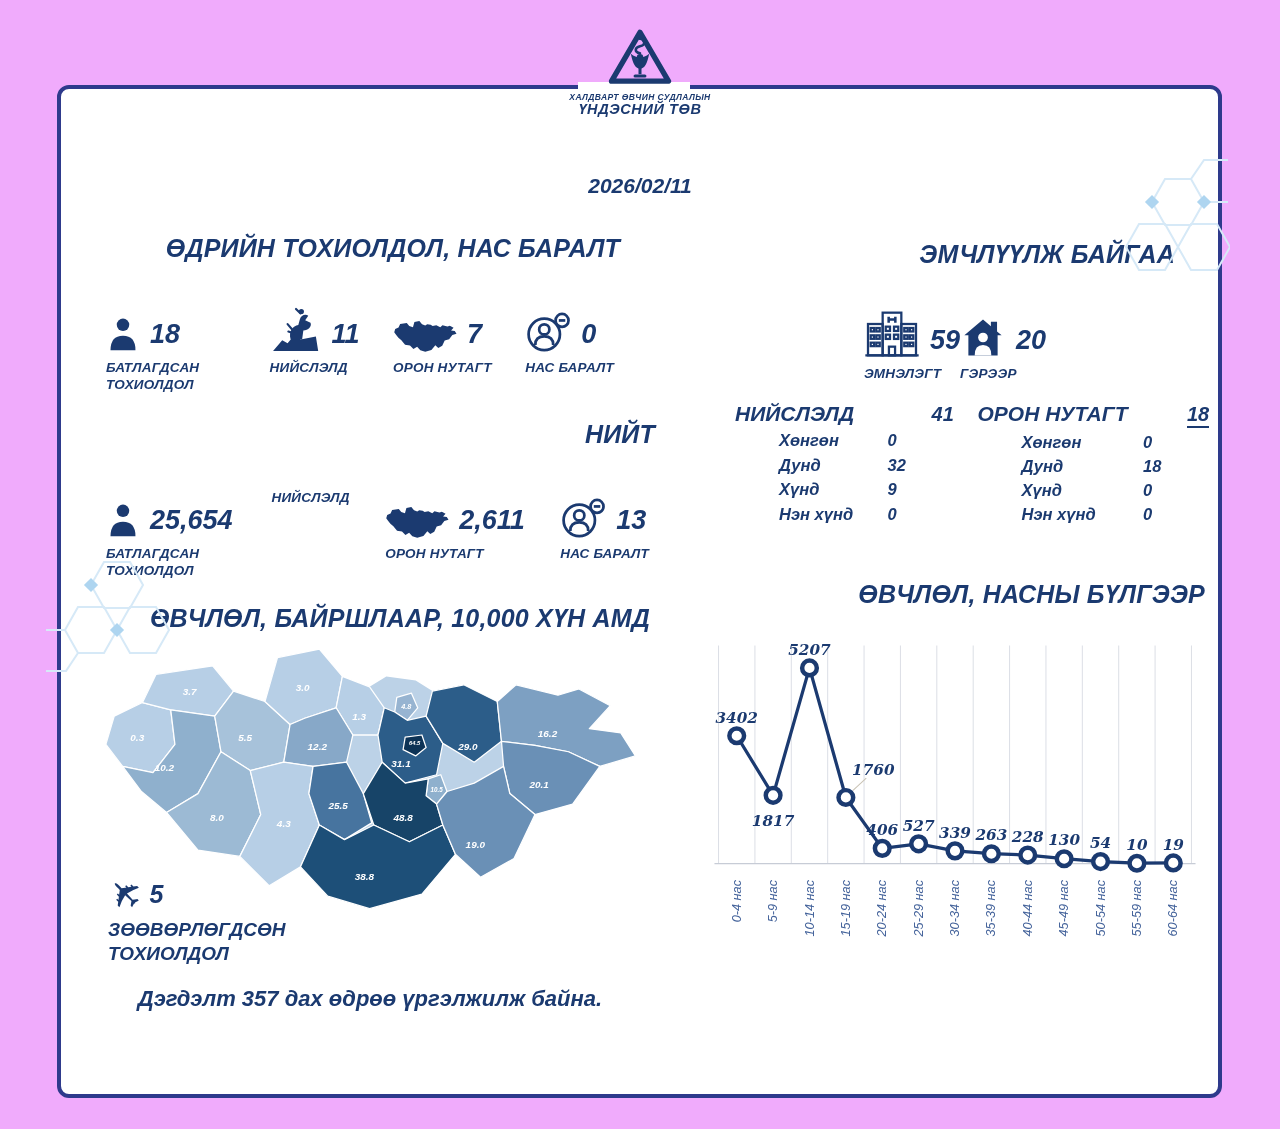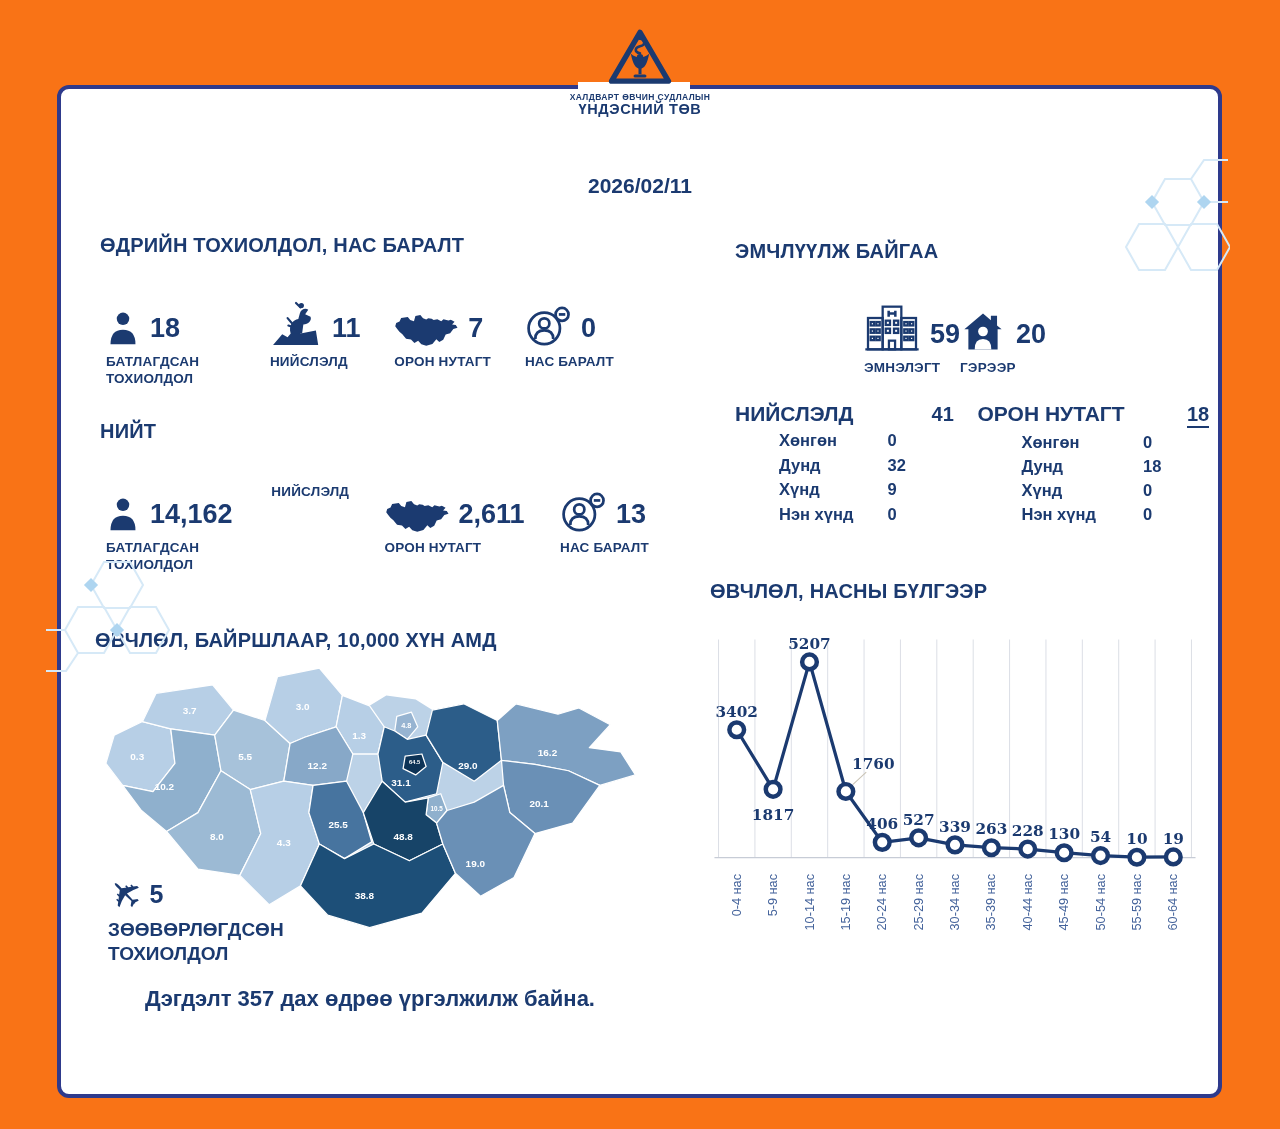--- a/index.html
+++ b/index.html
@@ -3,48 +3,48 @@
 <meta charset="utf-8">
 <style>
   :root{
     --navy:#1b3a70;
     --border:#2e3a8c;
     --hex:#d6e9f7;
     --hexfill:#aed5f0;
   }
   *{box-sizing:border-box;margin:0;padding:0}
   body{background:#fff;font-family:"Liberation Sans","DejaVu Sans",sans-serif;}
-  .stage{position:relative;width:1280px;height:1129px;background:#f97316;margin:0 auto;overflow:hidden;}
+  .stage{position:relative;width:1280px;height:1129px;background:#f0abfc;margin:0 auto;overflow:hidden;font-style:italic;}
   .card{position:absolute;left:57px;top:85px;width:1165px;height:1013px;border:4px solid var(--border);border-radius:12px;background:#fff;}
   .border-gap{position:absolute;left:578px;top:82px;width:112px;height:10px;background:#fff;z-index:2;}
   .logo{position:absolute;left:540px;top:28px;width:200px;text-align:center;z-index:3;}
   .logo-line1{font-size:8.5px;font-weight:700;letter-spacing:.4px;color:var(--navy);margin-top:2px;}
   .logo-line2{font-size:14.5px;font-weight:800;letter-spacing:.6px;color:var(--navy);line-height:1.05;}
   .main-title{position:absolute;left:0;top:136px;width:1280px;text-align:center;font-size:32px;font-weight:800;color:var(--navy);letter-spacing:.2px;}
   .main-date{position:absolute;left:0;top:174px;width:1280px;text-align:center;font-size:21px;font-weight:800;color:var(--navy);}
-  .sec-h{font-size:20px;font-weight:800;color:var(--navy);text-align:left;letter-spacing:.2px;}
+  .sec-h{font-size:25px;font-weight:800;color:var(--navy);text-align:right;letter-spacing:.2px;}
   .daily{position:absolute;left:100px;top:234px;width:520px;}
   .total{position:absolute;left:100px;top:420px;width:555px;}
   .treat{position:absolute;left:735px;top:240px;width:440px;}
   .stats-row{display:flex;justify-content:space-between;margin-top:34px;padding:0 6px;}
   .stats-row.centered{justify-content:center;}
   .stat{display:flex;flex-direction:column;}
   .stat-top{display:flex;align-items:flex-end;gap:10px;height:56px;}
   .stat-num{font-size:27px;font-weight:800;color:var(--navy);line-height:1;padding-bottom:5px;}
   .stat-label{margin-top:7px;font-size:13.5px;font-weight:700;color:var(--navy);line-height:1.25;max-width:130px;letter-spacing:.2px;}
   .tables{position:absolute;left:735px;top:402px;width:460px;display:flex;gap:38px;}
   .itable{display:grid;grid-template-columns:1fr 52px;column-gap:6px;row-gap:5px;align-items:baseline;}
   .itable{width:205px;}
   .itable.second{width:218px;}
   .t-title{font-size:21px;font-weight:800;color:var(--navy);}
   .t-total{font-size:20px;font-weight:800;color:var(--navy);margin-left:44px;}
   .t-total.underline{border-bottom:2.5px solid var(--navy);justify-self:start;}
   .r-label{padding-left:44px;font-size:16.5px;font-weight:700;color:var(--navy);}
   .r-val{font-size:16.5px;font-weight:700;color:var(--navy);}
-  .map-sec{position:absolute;left:95px;top:604px;width:555px;margin-top:25px;}
+  .map-sec{position:absolute;left:95px;top:604px;width:555px;}
   .map-sec svg{display:block;margin-top:12px;}
   .imported{position:absolute;left:108px;top:874px;width:210px;z-index:2;}
   .imp-top{display:flex;align-items:center;gap:8px;}
   .plane{font-size:40px;color:var(--navy);transform:rotate(45deg) scaleX(-1);line-height:1;}
   .imp-num{font-size:25px;font-weight:800;color:var(--navy);}
   .imp-label{margin-top:4px;font-size:19px;font-weight:700;color:var(--navy);line-height:1.25;max-width:150px;}
   .note{position:absolute;left:110px;top:986px;width:520px;text-align:center;font-size:22px;font-weight:800;color:var(--navy);}
   .chart-sec{position:absolute;left:710px;top:580px;width:495px;}
   .chart-sec svg{display:block;margin-top:10px;}
   .hex{position:absolute;z-index:4;pointer-events:none;}
@@ -151,21 +151,21 @@
 
   <div class="total">
     <div class="sec-h">НИЙТ</div>
     <div class="stats-row">
       <div class="stat">
         <div class="stat-top">
           <svg class="icon" width="34" height="38" viewBox="0 0 24 25" fill="var(--navy)">
             <circle cx="12" cy="6" r="4.4"></circle>
               <path d="M3.2 24 Q3.2 13.8 12 13.8 Q20.8 13.8 20.8 24 Z"></path>
           </svg>
-          <div class="stat-num">14,162</div>
+          <div class="stat-num">25,654</div>
         </div>
         <div class="stat-label">БАТЛАГДСАН ТОХИОЛДОЛ</div>
       </div>
       <div class="stat">
         <div class="stat-label">НИЙСЛЭЛД</div>
       </div>
       <div class="stat">
         <div class="stat-top">
           <svg class="icon" width="64" height="33" viewBox="0 0 520 258" fill="var(--navy)">
             <path d="M10,95 L18,68 L45,55 L58,28 L112,20 L132,44 L162,54 L174,12 L214,4 L236,30 L262,40 L278,30 L306,34 L322,44 L352,38 L384,54 L402,38 L442,48 L462,42 L492,58 L472,80 L502,84 L516,106 L482,116 L456,152 L420,162 L400,204 L368,222 L344,200 L312,238 L262,252 L222,240 L196,212 L166,230 L138,202 L98,196 L68,160 L44,140 L26,116 Z"></path>

